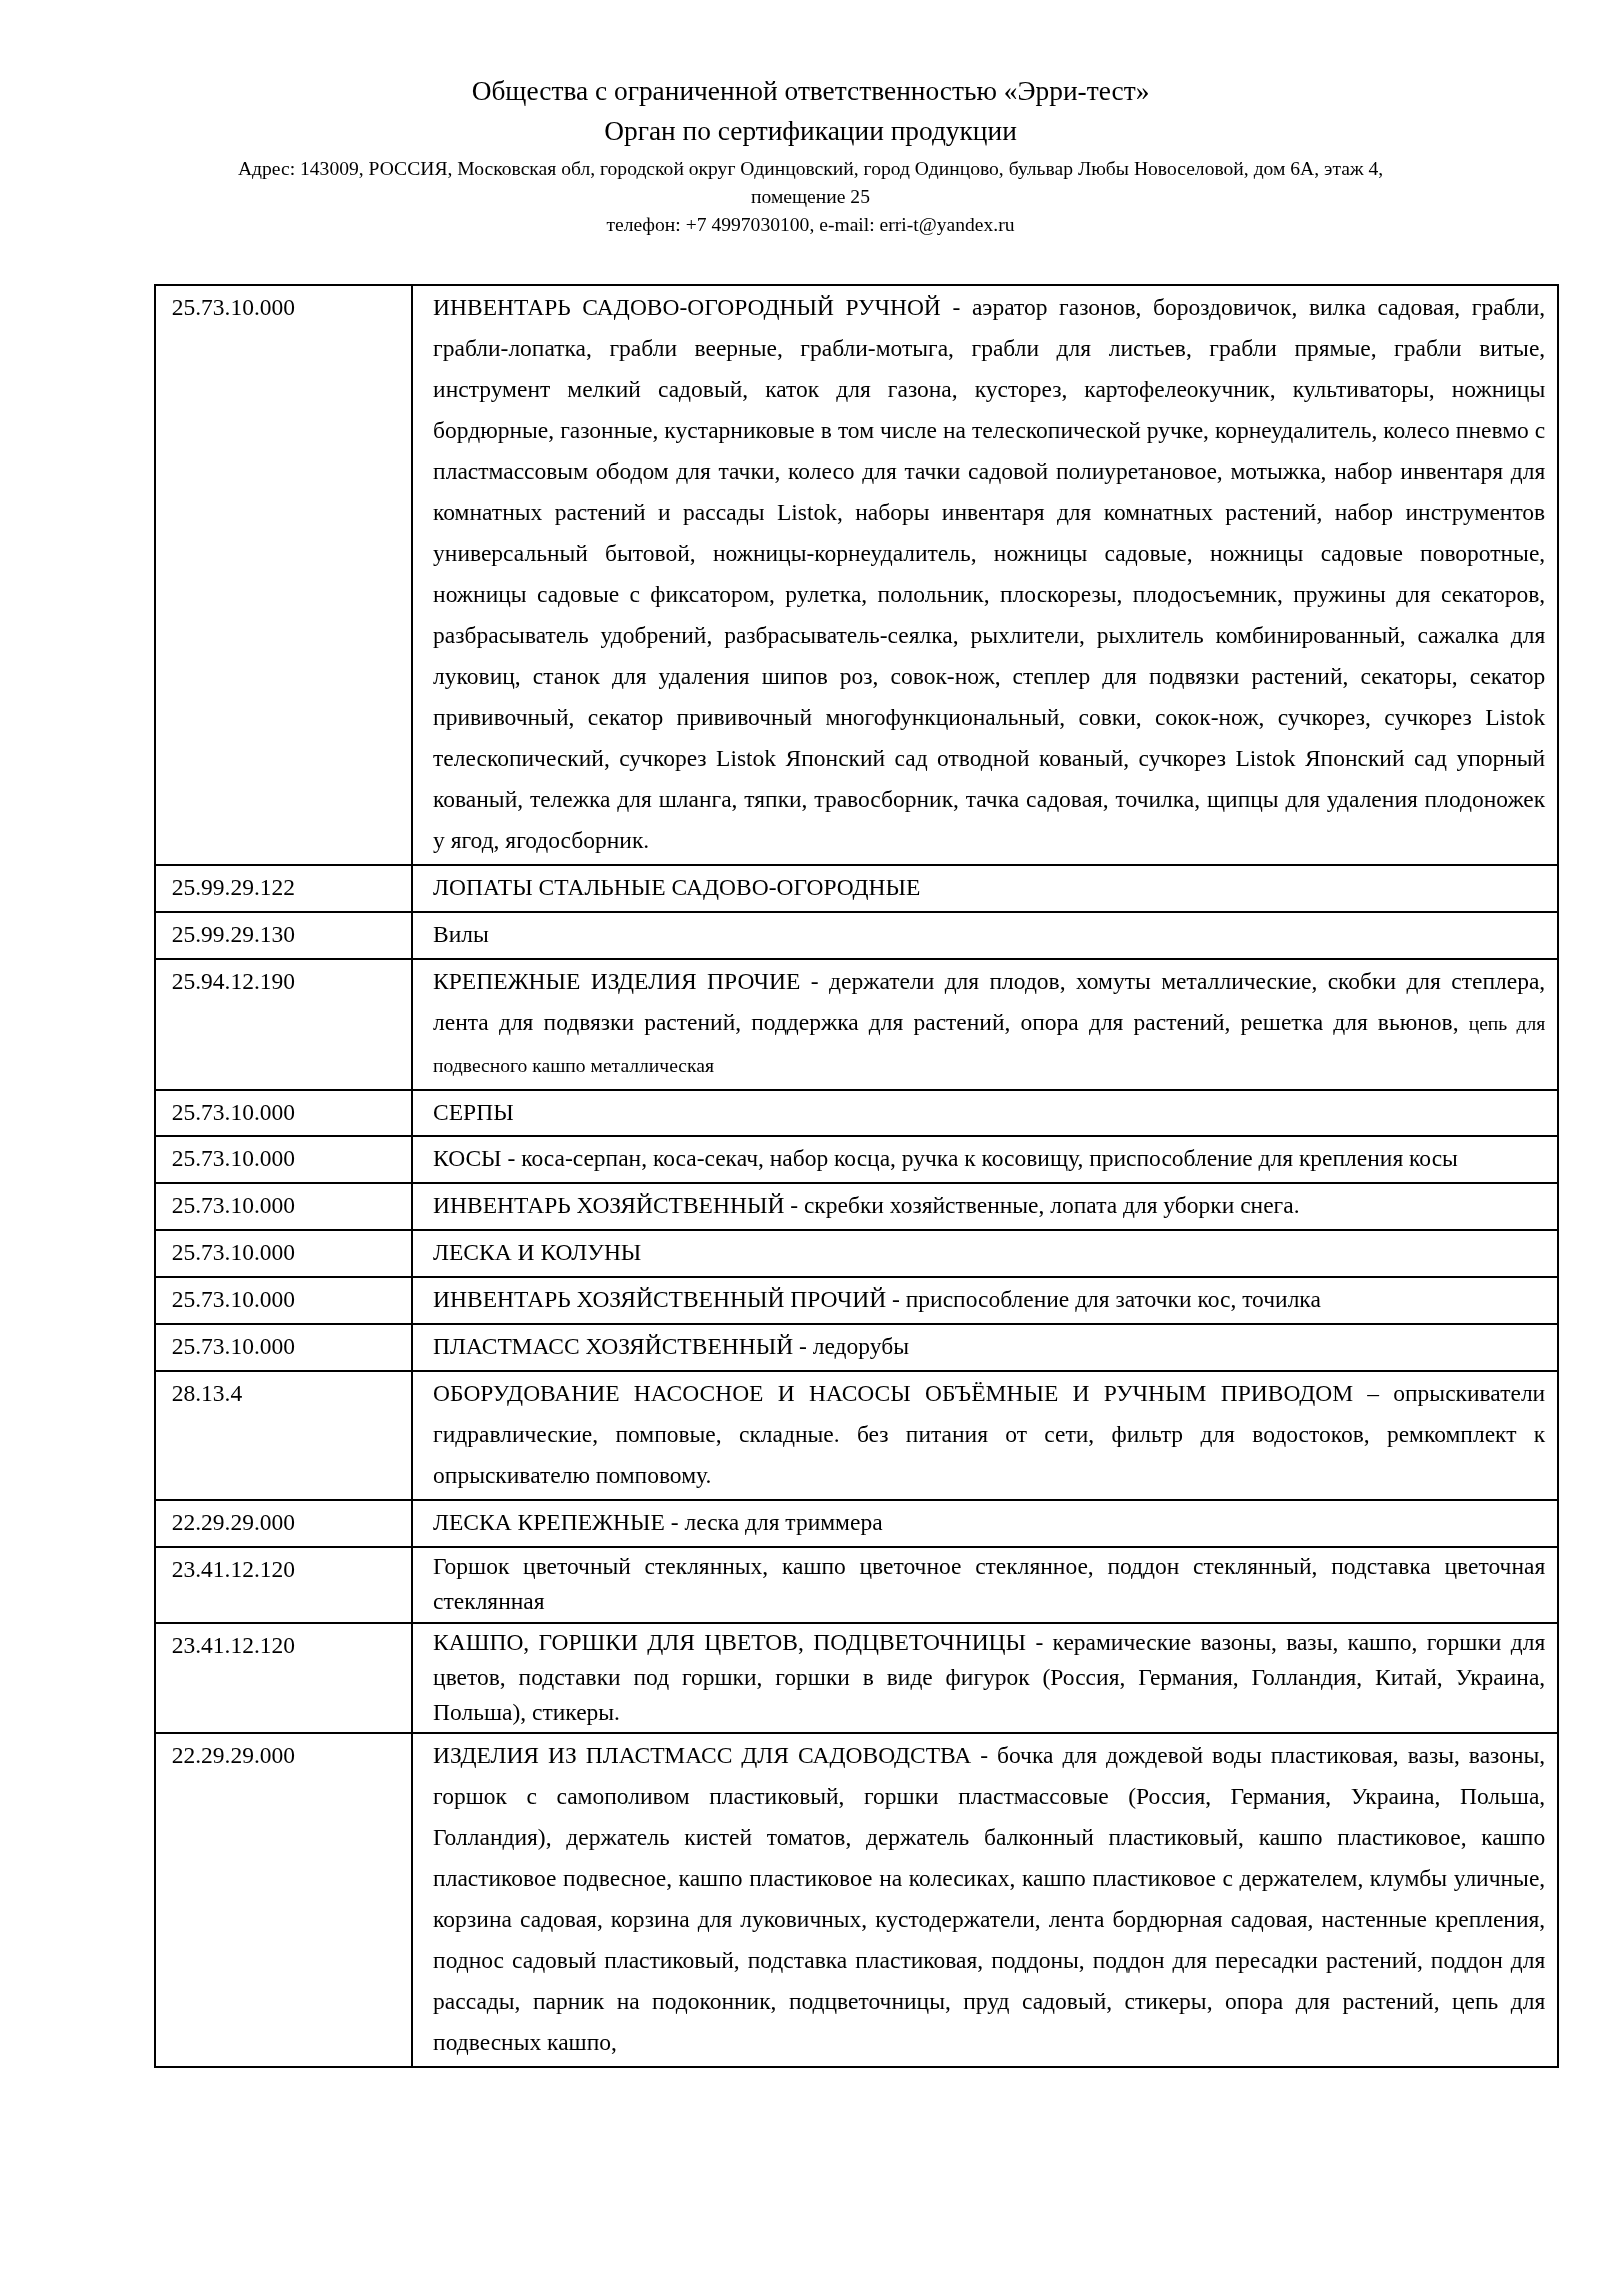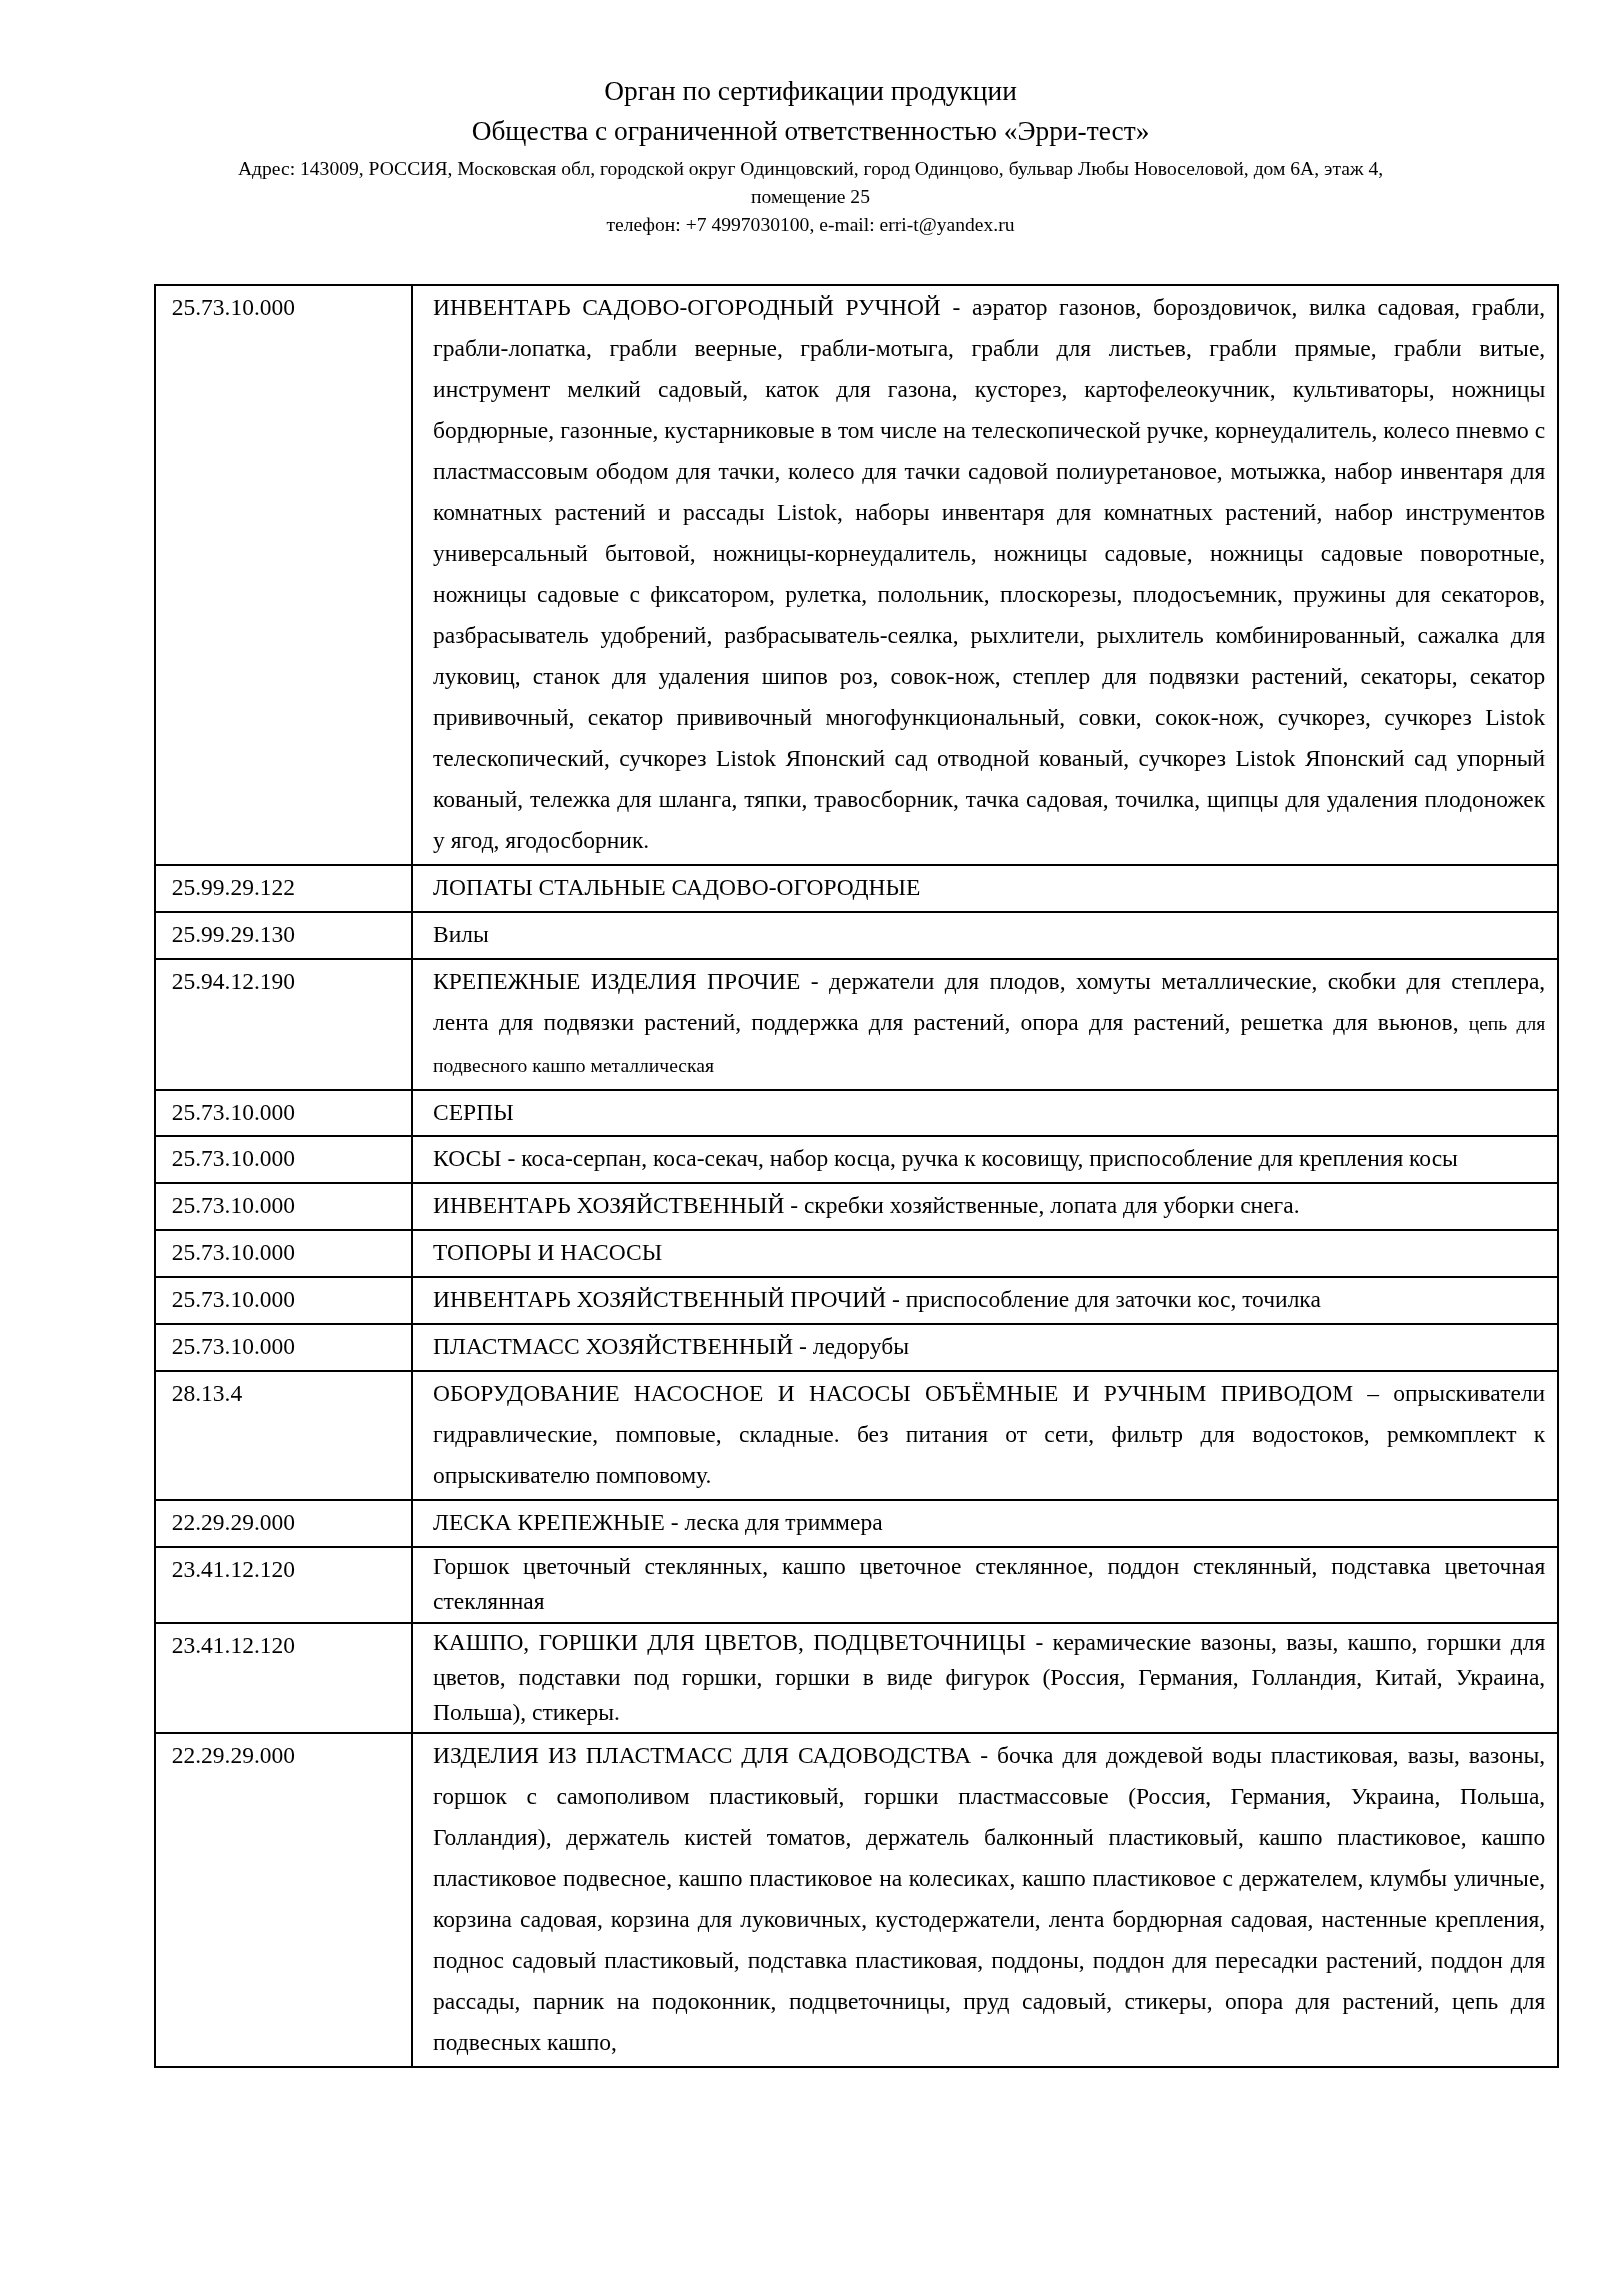--- a/index.html
+++ b/index.html
@@ -69,22 +69,22 @@
   .seg-small {
     font-size: 19.6px;
   }
 </style>
 </head>
 <body>
 
 <div class="page">
 
   <div class="doc-header">
+    <div class="h-line">Общества с ограниченной ответственностью «Эрри-тест»</div>
     <div class="h-line">Орган по сертификации продукции</div>
-    <div class="h-line">Общества с ограниченной ответственностью «Эрри-тест»</div>
     <div class="addr-block">
       <div class="addr-line">Адрес: 143009, РОССИЯ, Московская обл, городской округ Одинцовский, город Одинцово, бульвар Любы Новоселовой, дом 6А, этаж 4,</div>
       <div class="addr-line">помещение 25</div>
       <div class="addr-line">телефон: +7 4997030100, e-mail: erri-t@yandex.ru</div>
     </div>
   </div>
 
   <table class="doc-table">
     <tbody>
         <tr>
@@ -110,21 +110,21 @@
         <tr>
           <td class="code-cell">25.73.10.000</td>
           <td class="desc-cell"><span>КОСЫ - коса-серпан, коса-секач, набор косца, ручка к косовищу, приспособление для крепления косы</span></td>
         </tr>
         <tr>
           <td class="code-cell">25.73.10.000</td>
           <td class="desc-cell"><span>ИНВЕНТАРЬ ХОЗЯЙСТВЕННЫЙ - скребки хозяйственные, лопата для уборки снега.</span></td>
         </tr>
         <tr>
           <td class="code-cell">25.73.10.000</td>
-          <td class="desc-cell"><span>ТОПОРЫ И НАСОСЫ</span></td>
+          <td class="desc-cell"><span>ЛЕСКА И КОЛУНЫ</span></td>
         </tr>
         <tr>
           <td class="code-cell">25.73.10.000</td>
           <td class="desc-cell"><span>ИНВЕНТАРЬ ХОЗЯЙСТВЕННЫЙ ПРОЧИЙ - приспособление для заточки кос, точилка</span></td>
         </tr>
         <tr>
           <td class="code-cell">25.73.10.000</td>
           <td class="desc-cell"><span>ПЛАСТМАСС ХОЗЯЙСТВЕННЫЙ - ледорубы</span></td>
         </tr>
         <tr>

